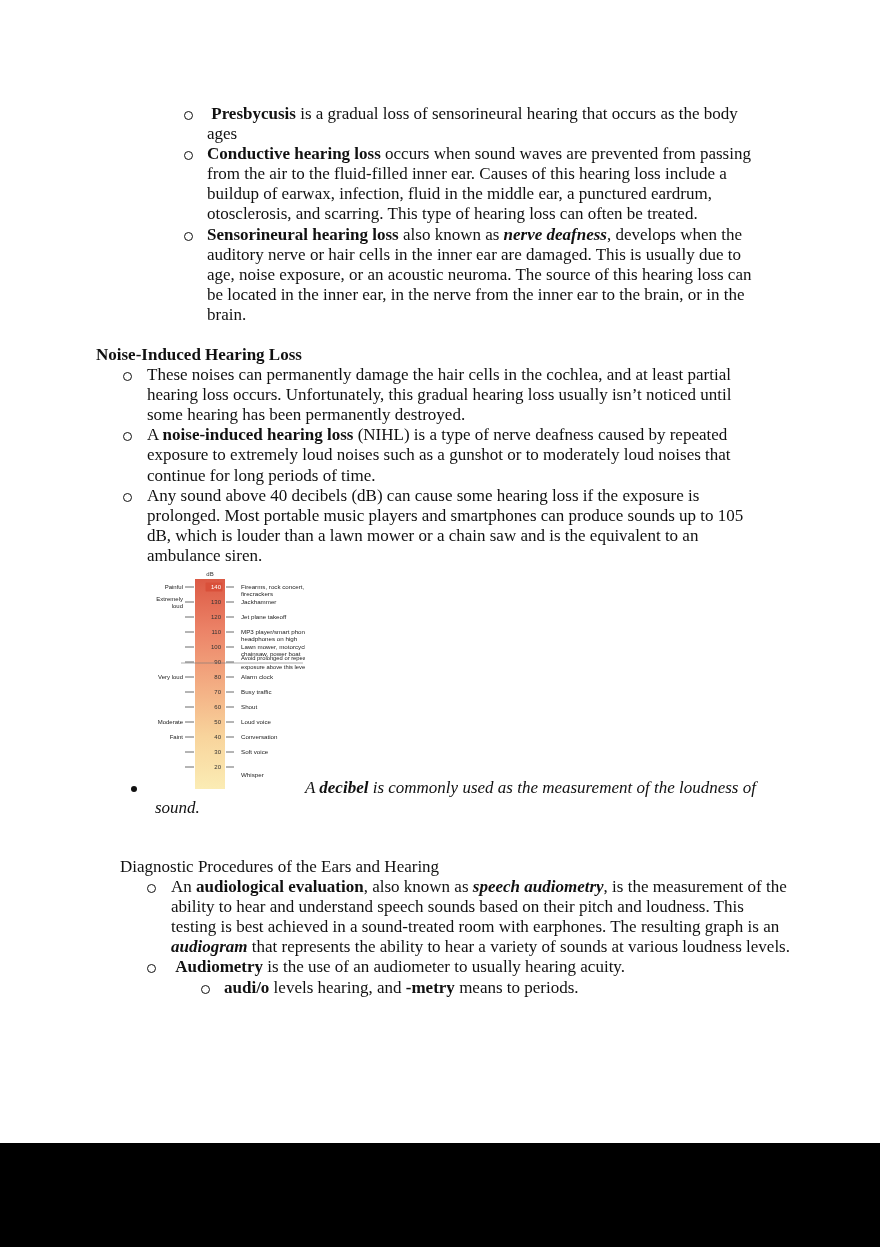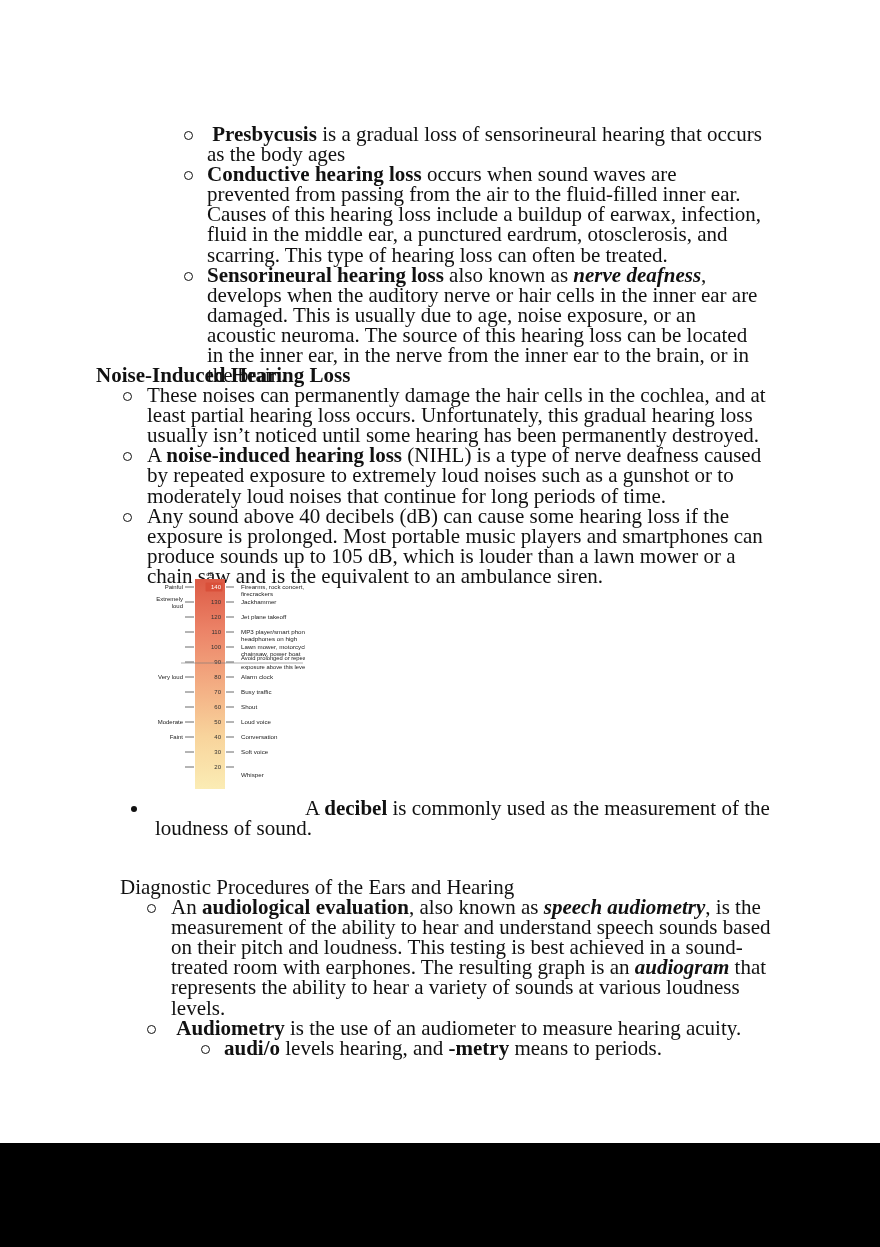--- a/index.html
+++ b/index.html
@@ -1,37 +1,37 @@
 <!DOCTYPE html>
 <html><head>
 <meta charset="utf-8">
 <style>
   html,body{margin:0;padding:0;}
   body{width:880px;height:1247px;position:relative;background:#ffffff;overflow:hidden;
        font-family:"Liberation Serif", serif;color:#111;}
   .page{position:absolute;inset:0;background:#fff;}
-  .flow{position:absolute;font-size:21px;line-height:20.1px;margin-top:20px;}
+  .flow{position:absolute;font-size:17px;line-height:20.1px;}
   .blk{position:relative;}
   .blk .txt{white-space:pre-wrap;}
   .b{font-weight:bold;}
   .i{font-style:italic;}
   .heading{font-weight:bold;}
   
   .L1 .txt{padding-left:51px;max-width:621px;}
   .L2 .txt{padding-left:103px;max-width:555px;}
   .L3 .txt{padding-left:151px;max-width:520px;}
   .L2b .txt{padding-left:104px;max-width:555px;}
   .marker{position:absolute;display:block;}
   .mk-circle{width:7px;height:7px;border:1.3px solid #111;border-radius:50%;top:7px;}
   .L1 .mk-circle{left:27px;}
   .L2 .mk-circle{left:80px;}
   .L2b .mk-circle{left:81px;}
   .mk-square{width:5px;height:5px;background:#111;top:8px;left:132px;}
   .mk-disc{width:6px;height:6px;background:#111;border-radius:50%;top:7.5px;left:27px;}
-  .decibel .txt{padding-left:51px;max-width:621px;text-indent:150px;}
+  .decibel .txt{padding-left:51px;max-width:621px;text-indent:150px;font-style:italic;}
   .figure-wrap{position:absolute;left:155px;top:570px;width:150px;height:223px;}
   .footer-bar{position:absolute;left:0;top:1143px;width:880px;height:104px;background:#000;}
   svg text{font-family:"Liberation Sans", sans-serif;}
 </style>
 </head>
 <body>
 
 <div class="page">
 
   <div class="flow" style="left:104px;top:104px;width:674px;">
@@ -157,21 +157,21 @@
   <div class="flow" style="left:120px;top:857px;width:674px;">
       <div class="blk plain">
         <div class="txt"><span class="">Diagnostic Procedures of the Ears and Hearing</span></div>
       </div>
       <div class="blk L1">
         <span class="marker mk-circle"></span>
         <div class="txt"><span class="">An </span><span class="b ">audiological evaluation</span><span class="">, also known as </span><span class="b i">speech audiometry</span><span class="">, is the measurement of the ability to hear and understand speech sounds based on their pitch and loudness. This testing is best achieved in a sound-treated room with earphones. The resulting graph is an </span><span class="b i">audiogram</span><span class=""> that represents the ability to hear a variety of sounds at various loudness levels.</span></div>
       </div>
       <div class="blk L1">
         <span class="marker mk-circle"></span>
-        <div class="txt"><span class=""> </span><span class="b ">Audiometry</span><span class=""> is the use of an audiometer to measure hearing acuity.</span></div>
+        <div class="txt"><span class=""> </span><span class="b ">Audiometry</span><span class=""> is the use of an audiometer to usually hearing acuity.</span></div>
       </div>
       <div class="blk L2b">
         <span class="marker mk-circle"></span>
         <div class="txt"><span class="b ">audi/o</span><span class=""> levels hearing, and </span><span class="b ">-metry</span><span class=""> means to periods.</span></div>
       </div>
     </div>
 
   <div class="footer-bar"></div>
 </div>
 

